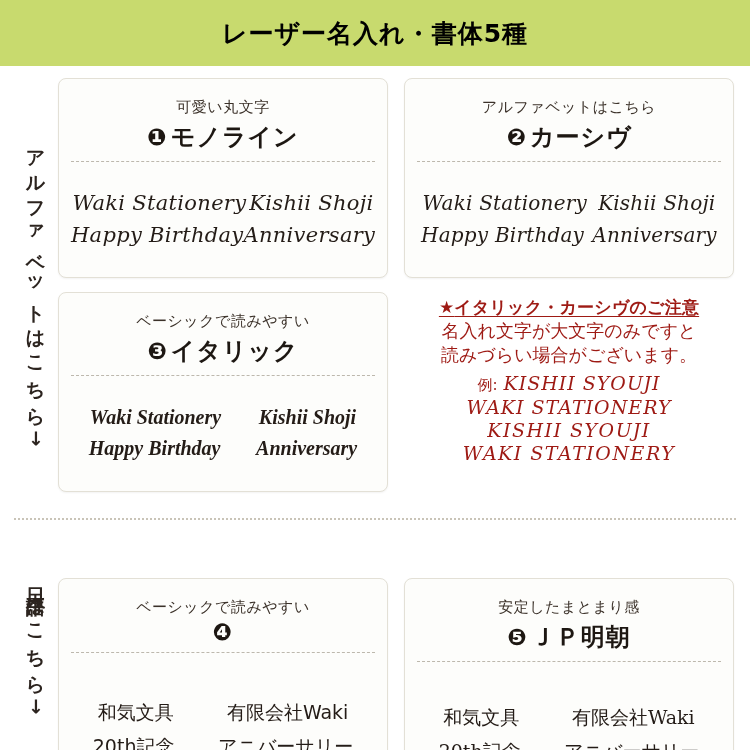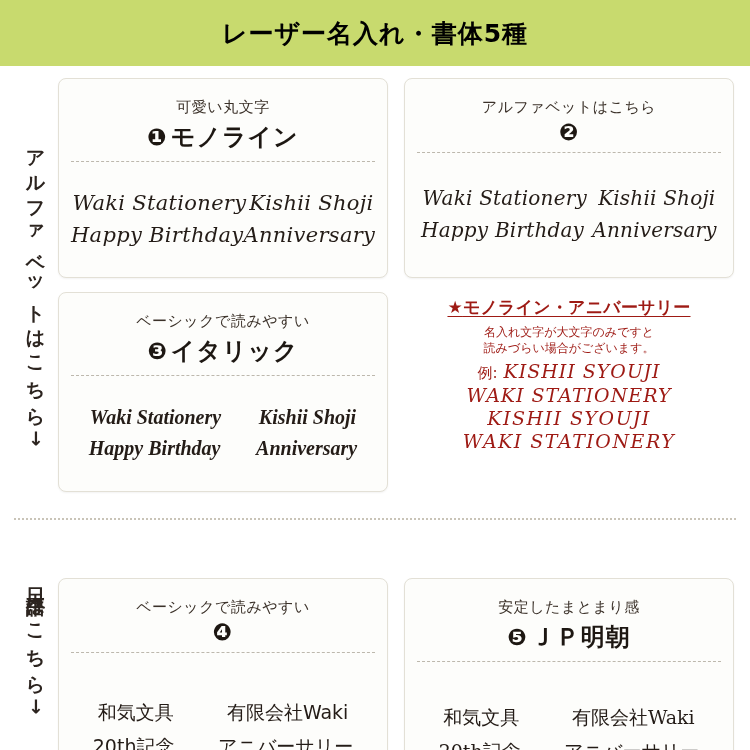--- a/index.html
+++ b/index.html
@@ -182,25 +182,24 @@
     font-size: 17px;
     font-weight: bold;
     color: #9e1a14;
     text-decoration: underline;
     text-underline-offset: 3px;
     font-family: "DejaVu Sans", "Liberation Sans", sans-serif;
     letter-spacing: 0.2px;
     white-space: nowrap;
   }
   .notice-body {
-    font-size: 12px;
+    font-size: 18px;
     color: #9e1a14;
     line-height: 1.35;
     text-align: center;
-    margin-top: 5px;
     font-family: "DejaVu Sans", "Liberation Sans", sans-serif;
   }
   .notice-example {
     margin-top: 4px;
     width: 100%;
     display: flex;
     flex-direction: column;
     align-items: center;
     gap: 1px;
   }
@@ -267,20 +266,21 @@
               <span class="sample">Happy Birthday</span>
               <span class="sample">Anniversary</span>
             </div>
           </div>
         </div>
 
         <div class="card card-alpha style-cursive">
           <div class="card-sub">アルファベットはこちら</div>
           <div class="card-title">
             <span class="num">❷</span>
+            <span>カーシヴ</span>
           </div>
           <div class="dash"></div>
           <div class="samples">
             <div class="sample-row">
               <span class="sample">Waki Stationery</span>
               <span class="sample">Kishii Shoji</span>
             </div>
             <div class="sample-row">
               <span class="sample">Happy Birthday</span>
               <span class="sample">Anniversary</span>
@@ -302,21 +302,21 @@
             </div>
             <div class="sample-row">
               <span class="sample">Happy Birthday</span>
               <span class="sample">Anniversary</span>
             </div>
           </div>
         </div>
 
         <div class="notice">
           <div class="notice-title">
-            <span>★</span><span>モノライン・アニバーサリー</span>
+            <span>★</span><span>イタリック・カーシヴのご注意</span>
           </div>
           <div class="notice-body">
             <div>名入れ文字が大文字のみですと</div>
             <div>読みづらい場合がございます。</div>
           </div>
           <div class="notice-example">
             <div class="ex-line">
               <span class="ex-label">例:</span>
               <span class="ex-mono">KISHII SYOUJI</span>
             </div>

